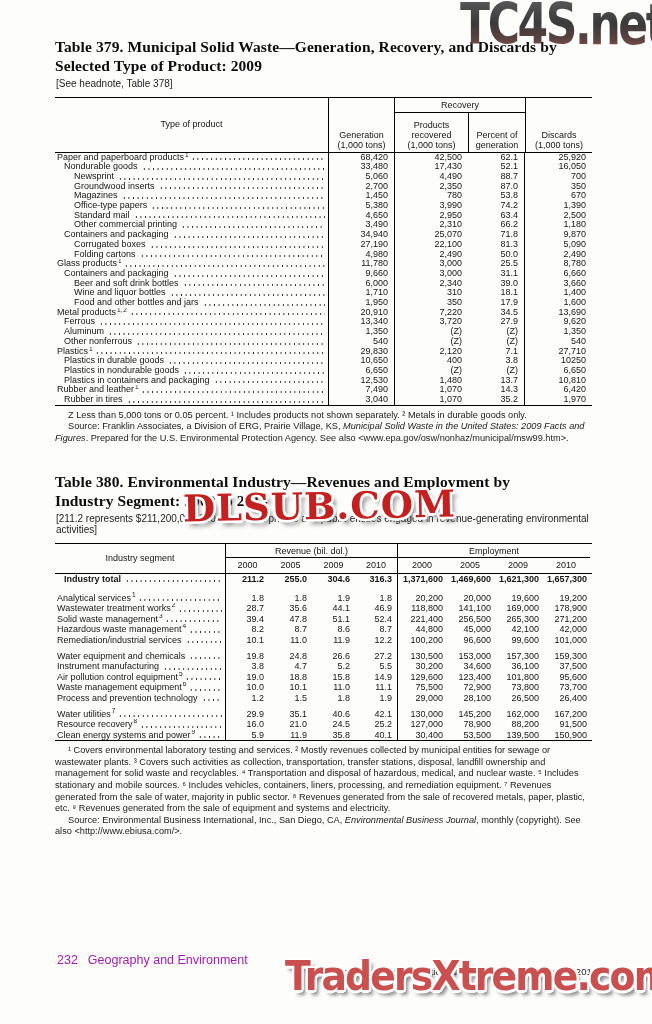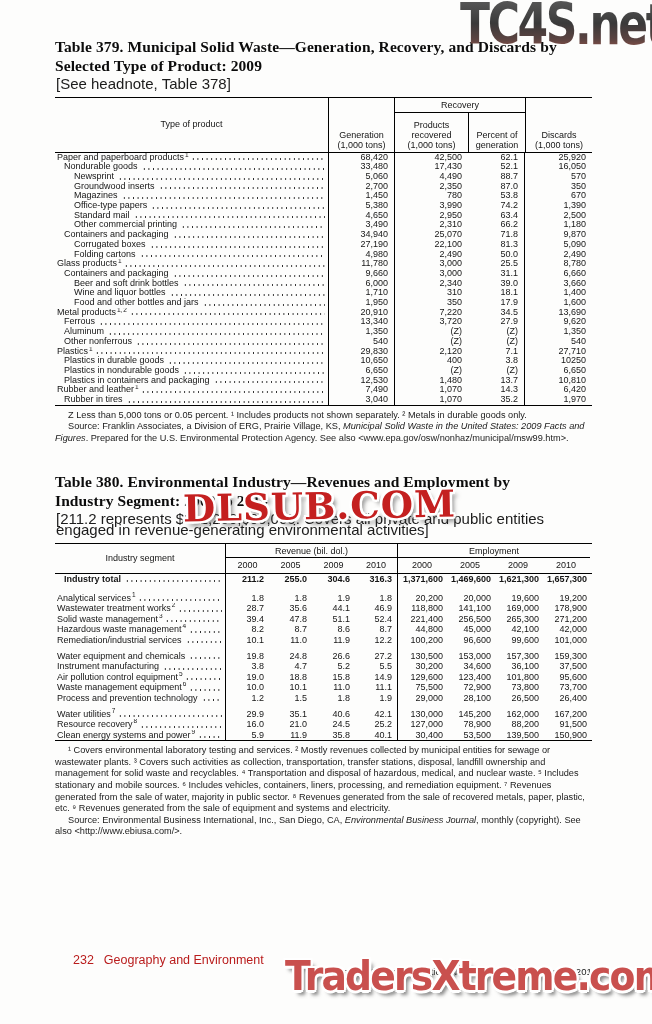--- a/index.html
+++ b/index.html
@@ -5,21 +5,21 @@
   html,body{margin:0;padding:0;background:#e8e8e8;}
   .page{position:relative;width:652px;height:1024px;background:#fdfdfc;overflow:hidden;
         font-family:"Liberation Sans",sans-serif;color:#151515;}
   .content{position:absolute;left:55px;top:0;width:537px;}
 
   
   .tbl-title{font-family:"Liberation Serif",serif;font-weight:bold;font-size:15.5px;
              line-height:19px;margin:0;color:#0c0c0c;letter-spacing:.1px;}
   .title-379{margin-top:37px;}
   .title-380{margin-top:27px;}
-  .headnote{font-size:15px;margin:3px 0 7px 1px;color:#1c1c1c;line-height:11.5px;}
+  .headnote{font-size:10px;margin:3px 0 7px 1px;color:#1c1c1c;line-height:11.5px;}
 
   
   .t379{--c379:274px 66px 73px 57px 67px;}
   .h379{display:grid;grid-template-columns:var(--c379);grid-template-rows:15px 39px;
         border-top:1.5px solid #000;border-bottom:1px solid #000;font-size:9px;}
   .h379 .hc{display:flex;flex-direction:column;justify-content:flex-end;align-items:center;
             padding-bottom:2px;line-height:10px;}
   .h-prod{grid-row:1/3;justify-content:center !important;border-right:1px solid #000;}
   .h-gen{grid-row:1/3;border-right:1px solid #000;}
   .h-recovery{grid-column:3/5;grid-row:1;justify-content:center;border-bottom:1px solid #000;}
@@ -63,21 +63,21 @@
   .bold > div{padding-bottom:3px;}
   .gap > div{padding-top:6px;}
   .b380-bottom{border-bottom:1.5px solid #000;}
 
   
   .fnblock{font-size:9.2px;line-height:11.6px;margin-top:4px;color:#1a1a1a;}
   .fnblock p{margin:0;text-indent:13px;}
   .ital{font-style:italic;}
 
   
-  .footer-left{position:absolute;left:73px;top:953px;font-size:12.5px;color:#b91c1c;}
+  .footer-left{position:absolute;left:57px;top:953px;font-size:12.5px;color:#a21caf;}
   .footer-left .pgnum{margin-right:10px;}
   .footer-right{position:absolute;right:55px;top:966px;font-size:9.5px;color:#1a1a1a;}
 
   
   .wm-top{position:absolute;top:-8px;right:-12px;z-index:5;
           font-family:"DejaVu Sans",sans-serif;font-weight:bold;font-size:55px;letter-spacing:-3px;
           transform:scale(.8,1.02);transform-origin:top right;
           background:linear-gradient(180deg,#585858 12%,#3a3a3a 48%,#5a4341 72%,#a2574a 95%);
           -webkit-background-clip:text;background-clip:text;color:transparent;}
   .wm-mid{position:absolute;top:484px;left:183px;z-index:6;
@@ -162,21 +162,21 @@
           </div>
           <div class="row379 ind2">
             <div class="c-prod">
               <span class="lbl">Newsprint</span>
               <sup class="fn"></sup>
               <span class="leader"></span>
             </div>
             <div class="num c-gen">5,060</div>
             <div class="num">4,490</div>
             <div class="num c-pct">88.7</div>
-            <div class="num">570</div>
+            <div class="num">700</div>
           </div>
           <div class="row379 ind2">
             <div class="c-prod">
               <span class="lbl">Groundwood inserts</span>
               <sup class="fn"></sup>
               <span class="leader"></span>
             </div>
             <div class="num c-gen">2,700</div>
             <div class="num">2,350</div>
             <div class="num c-pct">87.0</div>

